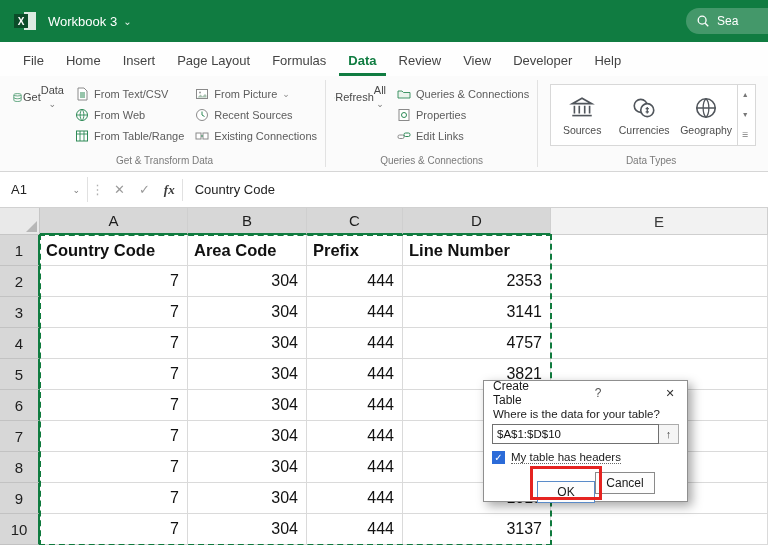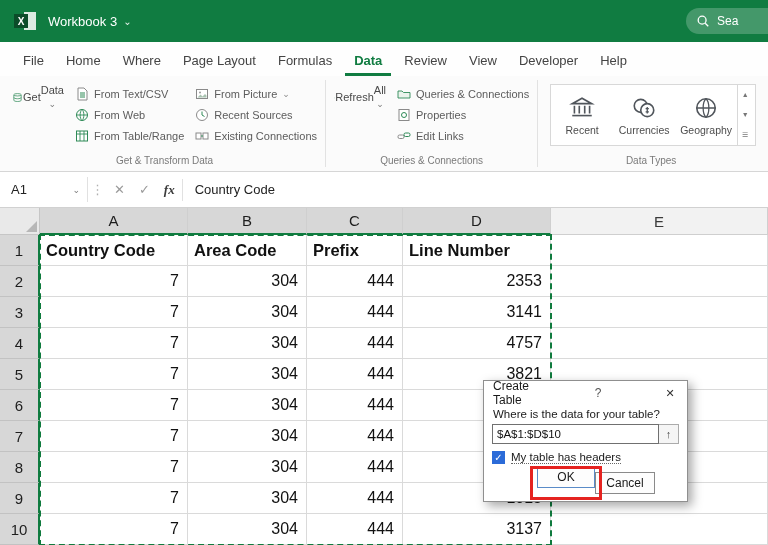--- a/index.html
+++ b/index.html
@@ -86,21 +86,21 @@
   .dlg-input { flex:1; height:20px; border:1px solid #707070; font-size:11.5px; padding:0 4px;
                font-family:"Liberation Sans", sans-serif; color:#111; outline:none; }
   .dlg-rangebtn { width:20px; height:20px; border:1px solid #ABABAB; border-left:none; background:#F5F5F5;
                   display:flex; align-items:center; justify-content:center; font-size:11px; color:#444; cursor:default; }
   .dlg-checkrow { display:flex; align-items:center; gap:6px; margin:7px 8px 0 8px; }
   .cb { width:13px; height:13px; background:#2B6BD8; border:1px solid #2B6BD8; display:flex; align-items:center;
         justify-content:center; color:#fff; font-size:10px; cursor:default; }
   .cb-label { font-size:11.5px; border-bottom:1px dotted #666; cursor:default; }
   .btn { position:absolute; height:22px; background:#FDFDFD; border:1px solid #8A8A8A; font-size:12px;
          font-family:"Liberation Sans", sans-serif; color:#1a1a1a; cursor:default; }
-  .btn-ok { left:53px; top:85px; width:58px; border-color:#5A8BC8; }
+  .btn-ok { left:53px; top:100px; width:58px; border-color:#5A8BC8; }
   .btn-cancel { left:111px; top:91px; width:60px; }
   .red-box { position:absolute; left:46px; top:85px; width:72px; height:34px; border:3px solid #E52320;
              pointer-events:none; }
 </style>
 </head>
 <body>
 
 <div id="page">
 
   <div class="titlebar">
@@ -117,21 +117,21 @@
           <circle cx="7" cy="7" r="4.5" fill="none" stroke="#fff" stroke-width="1.5"></circle>
           <path d="M10.5 10.5L14 14" stroke="#fff" stroke-width="1.5"></path>
         </svg>
       <span>Sea</span>
     </span>
   </div>
 
   <div class="menubar">
     <span class="mtab">File</span>
     <span class="mtab">Home</span>
-    <span class="mtab">Where</span>
+    <span class="mtab">Insert</span>
     <span class="mtab">Page Layout</span>
     <span class="mtab">Formulas</span>
     <span class="mtab active">Data</span>
     <span class="mtab">Review</span>
     <span class="mtab">View</span>
     <span class="mtab">Developer</span>
     <span class="mtab">Help</span>
   </div>
 
   <div class="ribbon">
@@ -260,21 +260,21 @@
 
     <div class="rgroup" style="flex:1;">
       <div class="rgroup-content" style="padding-left:12px;">
         <div class="gallery" style="flex:1; max-width:210px;">
           <div class="gtile">
             <svg viewBox="0 0 24 24" width="26" height="26">
                 <path d="M12 3L3 8h18z" fill="none" stroke="#50555B" stroke-width="1.5"></path>
                 <path d="M5 10v7M9.5 10v7M14.5 10v7M19 10v7" stroke="#50555B" stroke-width="1.5"></path>
                 <path d="M3 19h18" stroke="#50555B" stroke-width="1.5"></path>
               </svg>
-            <span>Recent</span>
+            <span>Sources</span>
           </div>
           <div class="gtile">
             <svg viewBox="0 0 24 24" width="26" height="26">
                 <circle cx="9" cy="10" r="6" fill="none" stroke="#50555B" stroke-width="1.5"></circle>
                 <circle cx="15" cy="14" r="6" fill="#fff" stroke="#50555B" stroke-width="1.5"></circle>
                 <path d="M15 11v6M13.5 12.5h3M13.5 15.5h3" stroke="#50555B" stroke-width="1.2" fill="none"></path>
               </svg>
             <span>Currencies</span>
           </div>
           <div class="gtile">

